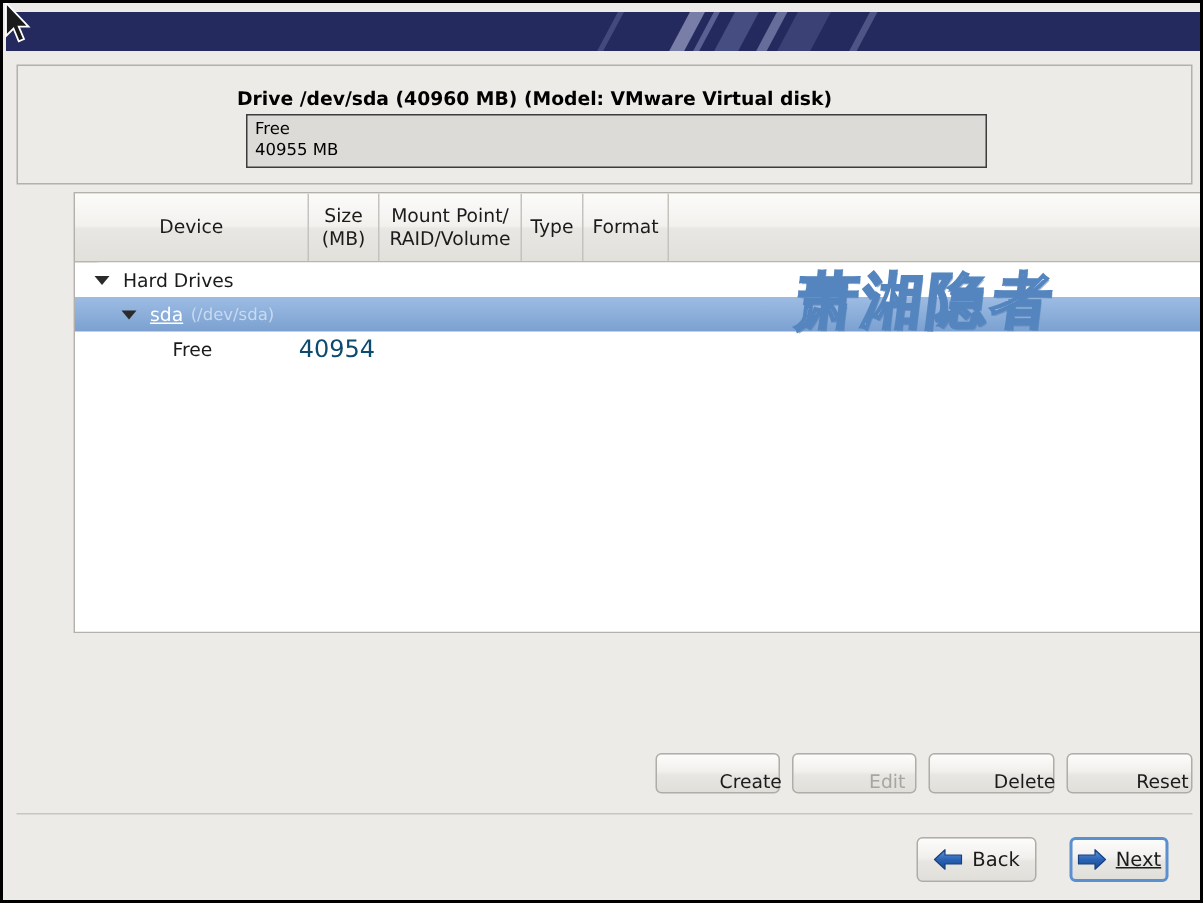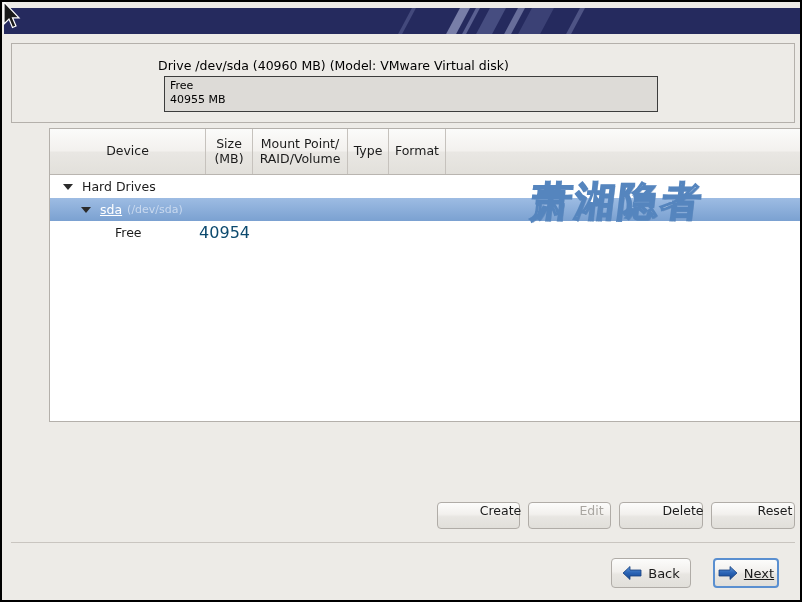--- a/index.html
+++ b/index.html
@@ -73,21 +73,21 @@
     height: 80px;
     box-sizing: border-box;
     border: 1px solid #b4b0ab;
     background: #edebe7;
   }
   #drive-title {
     position: absolute;
     left: 146px;
     top: 14px;
     font-size: 12.5px;
-    font-weight: normal;
+    font-weight: bold;
     color: #000;
     white-space: nowrap;
   }
   #drive-bar {
     position: absolute;
     left: 152px;
     top: 32px;
     width: 494px;
     height: 36px;
     box-sizing: border-box;
@@ -240,21 +240,21 @@
   
   .btn {
     position: absolute;
     box-sizing: border-box;
     border: 1px solid #b0aca7;
     border-radius: 4px;
     background: linear-gradient(to bottom, #fcfcfb 0%, #f2f0ed 45%, #e8e6e2 55%, #e1dfda 100%);
     font-size: 12.5px;
     color: #1b1b1b;
     display: flex;
-    align-items: flex-start;
+    align-items: flex-end;
     justify-content: center;
     cursor: default;
     user-select: none;
     padding-left: 44px;
   }
   .btn.disabled { color: #a9a6a1; }
 
   #btn-create { left: 435px; top: 500px; width: 83px; height: 27px; }
   #btn-edit   { left: 526px; top: 500px; width: 83px; height: 27px; }
   #btn-delete { left: 617px; top: 500px; width: 84px; height: 27px; }

